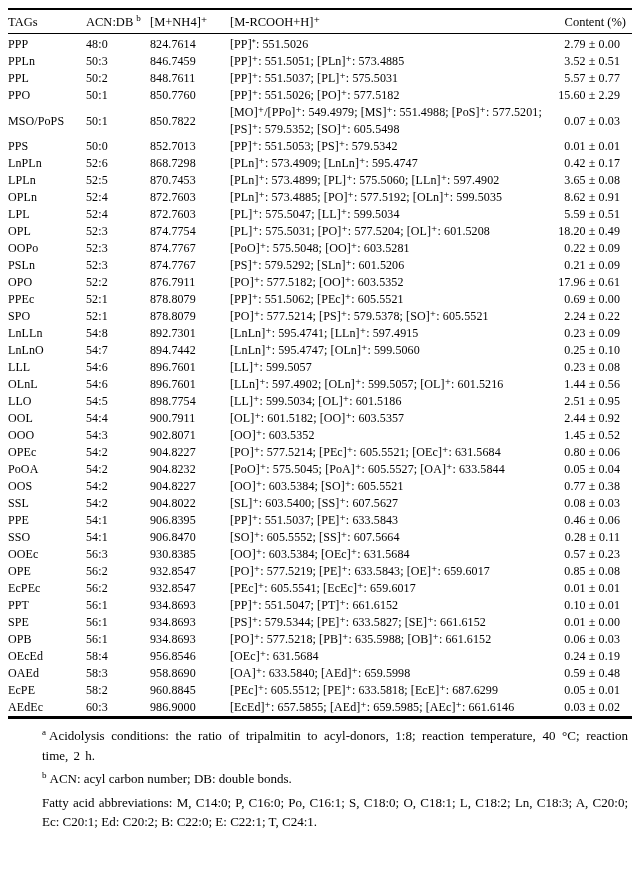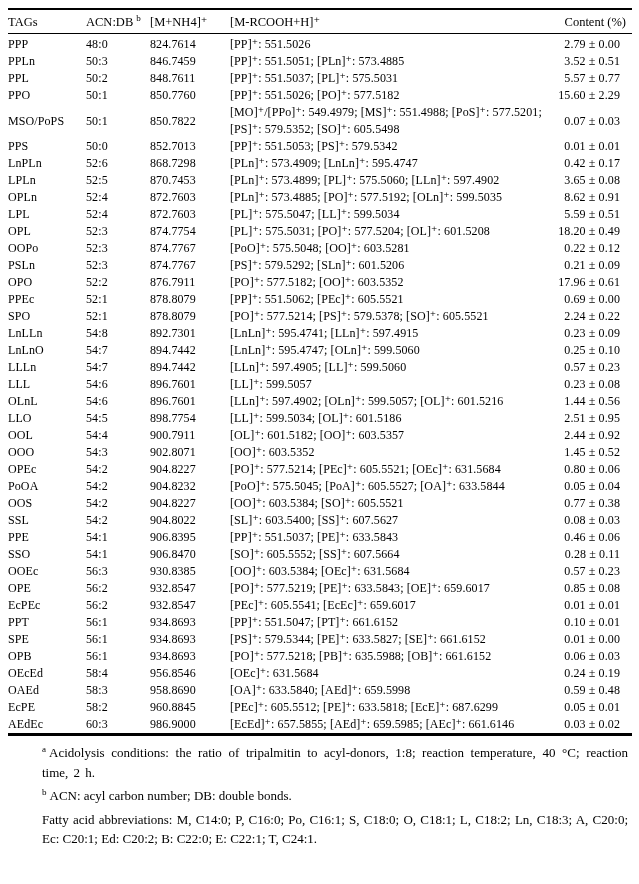--- a/index.html
+++ b/index.html
@@ -43,21 +43,21 @@
   thead th.h-content { text-align: right; padding-right: 6px; }
   tbody td {
     padding: 0;
     line-height: 17px;
     vertical-align: middle;
     letter-spacing: 0.1px;
   }
   tbody td.col-content { text-align: right; padding-right: 12px; white-space: nowrap; }
   tbody td.col-tag, tbody td.col-acn_db, tbody td.col-m_nh4 { white-space: nowrap; }
   tbody td.col-fragments { padding-right: 4px; }
-  tbody tr:first-child td { padding-top: 2px; }
+  tbody tr:first-child td { padding-top: 2px; font-family: Liberation Serif, serif; }
   sup {
     font-size: 9px;
     line-height: 0;
   }
   .footnotes {
     margin: 7px 0 0 30px;
     width: 594px;
     font-size: 13px;
   }
   .footnotes p {
@@ -166,21 +166,21 @@
           <td class="col-acn_db">52:3</td>
           <td class="col-m_nh4">874.7754</td>
           <td class="col-fragments">[PL]⁺: 575.5031; [PO]⁺: 577.5204; [OL]⁺: 601.5208</td>
           <td class="col-content">18.20 ± 0.49</td>
         </tr>
         <tr>
           <td class="col-tag">OOPo</td>
           <td class="col-acn_db">52:3</td>
           <td class="col-m_nh4">874.7767</td>
           <td class="col-fragments">[PoO]⁺: 575.5048; [OO]⁺: 603.5281</td>
-          <td class="col-content">0.22 ± 0.12</td>
+          <td class="col-content">0.22 ± 0.09</td>
         </tr>
         <tr>
           <td class="col-tag">PSLn</td>
           <td class="col-acn_db">52:3</td>
           <td class="col-m_nh4">874.7767</td>
           <td class="col-fragments">[PS]⁺: 579.5292; [SLn]⁺: 601.5206</td>
           <td class="col-content">0.21 ± 0.09</td>
         </tr>
         <tr>
           <td class="col-tag">OPO</td>
@@ -211,27 +211,20 @@
           <td class="col-content">0.23 ± 0.09</td>
         </tr>
         <tr>
           <td class="col-tag">LnLnO</td>
           <td class="col-acn_db">54:7</td>
           <td class="col-m_nh4">894.7442</td>
           <td class="col-fragments">[LnLn]⁺: 595.4747; [OLn]⁺: 599.5060</td>
           <td class="col-content">0.25 ± 0.10</td>
         </tr>
         <tr>
-          <td class="col-tag">LLLn</td>
-          <td class="col-acn_db">54:7</td>
-          <td class="col-m_nh4">894.7442</td>
-          <td class="col-fragments">[LLn]⁺: 597.4905; [LL]⁺: 599.5060</td>
-          <td class="col-content">0.57 ± 0.23</td>
-        </tr>
-        <tr>
           <td class="col-tag">LLL</td>
           <td class="col-acn_db">54:6</td>
           <td class="col-m_nh4">896.7601</td>
           <td class="col-fragments">[LL]⁺: 599.5057</td>
           <td class="col-content">0.23 ± 0.08</td>
         </tr>
         <tr>
           <td class="col-tag">OLnL</td>
           <td class="col-acn_db">54:6</td>
           <td class="col-m_nh4">896.7601</td>

